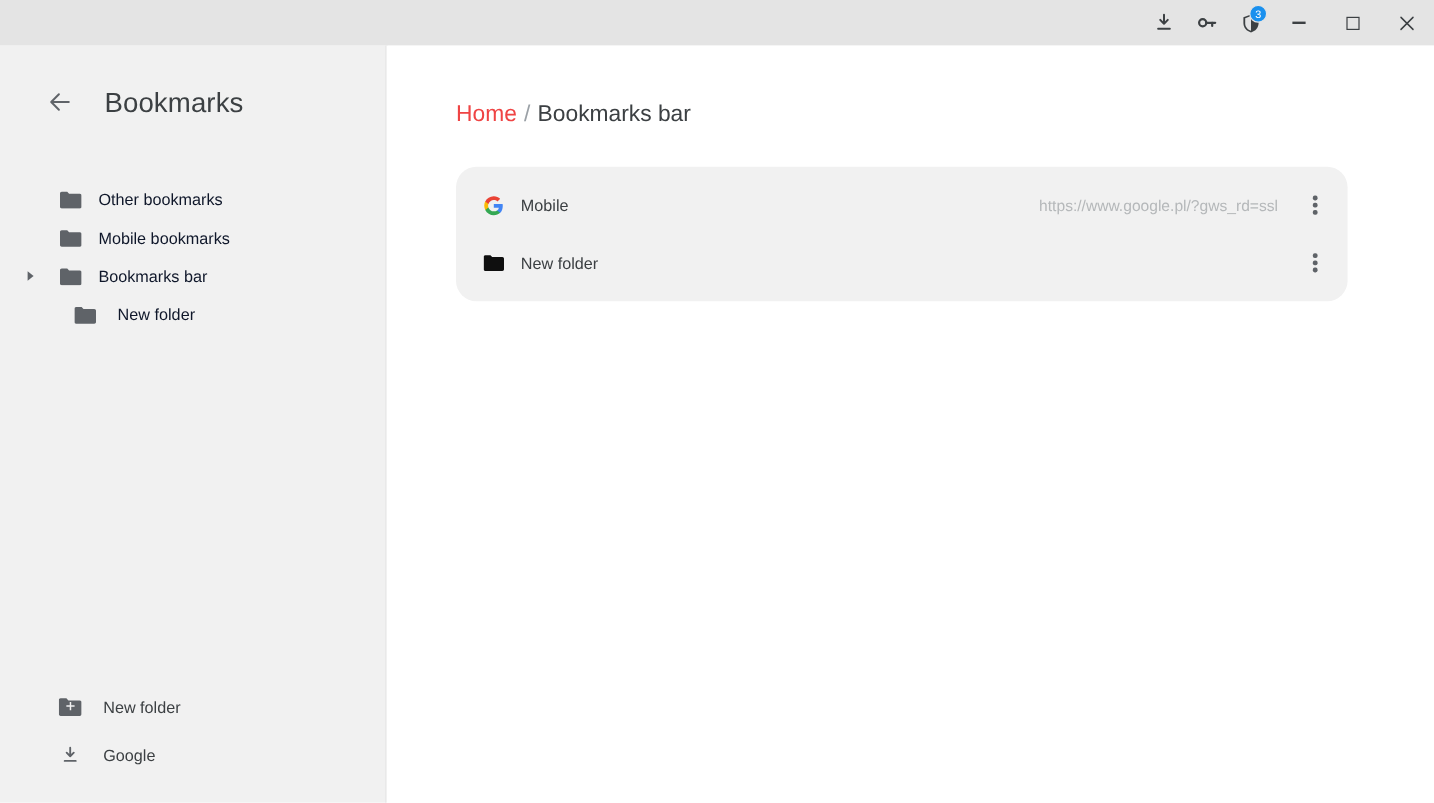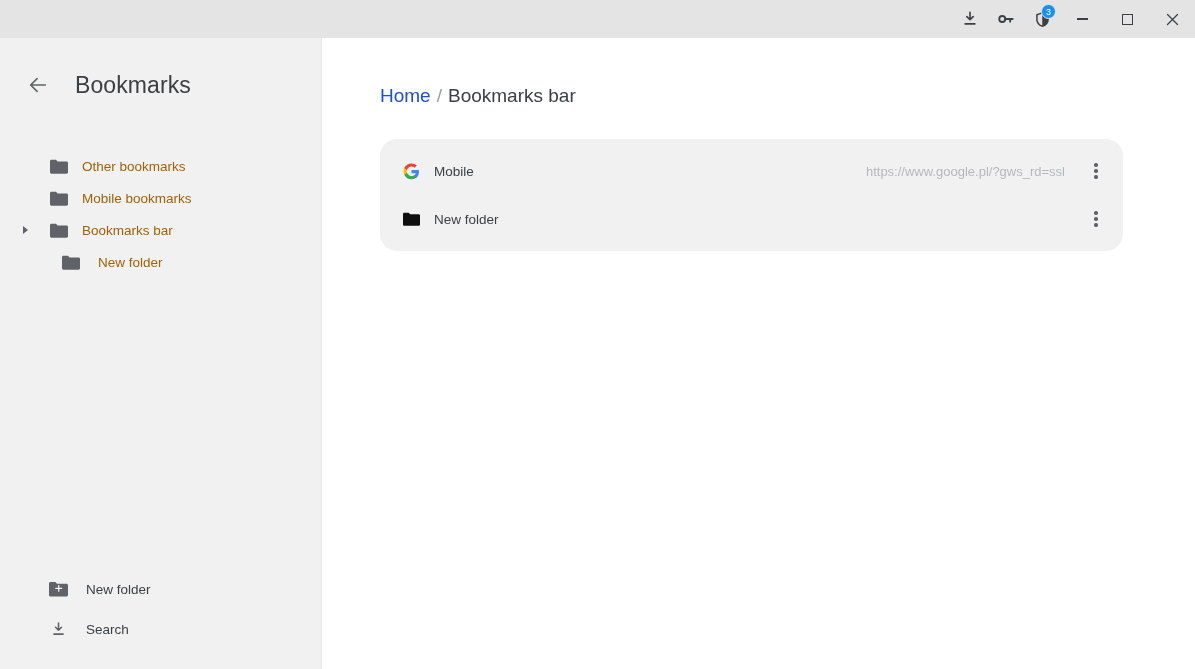--- a/index.html
+++ b/index.html
@@ -49,21 +49,21 @@
   .sidebar {
     position: absolute; top: 38px; left: 0;
     width: 322px; height: 631px;
     background: #f1f1f1;
     border-right: 1px solid #e6e6e6;
   }
   .sb-header {
     display: flex; align-items: center;
     height: 56px;
     margin-top: 19px;
-    padding-left: 24px;
+    padding-left: 36px;
   }
   .back-arrow {
     width: 28px; height: 28px;
     display: flex; align-items: center; justify-content: center;
     cursor: pointer;
   }
   .sb-title {
     margin-left: 23px;
     font-size: 23px;
     color: #3c4043;
@@ -100,21 +100,21 @@
   .caret {
     width: 0; height: 0;
     border-left: 5px solid #5f6368;
     border-top: 4px solid transparent;
     border-bottom: 4px solid transparent;
   }
   .tree-icon { width: 22px; display: flex; align-items: center; justify-content: flex-start; margin-left: 16px; }
   .tree-label {
     margin-left: 10px;
     font-size: 13.5px;
-    color: #a16207;
+    color: #0f172a;
   }
   .tree-row.child { padding-left: 46px; }
   .tree-row.child .tree-label { margin-left: 14px; }
 
   .sb-footer { position: absolute; left: 0; bottom: 20px; width: 100%; }
   .footer-row {
     display: flex; align-items: center;
     height: 40px;
     padding-left: 48px;
     cursor: pointer;
@@ -128,21 +128,21 @@
     width: 872px; height: 631px;
     background: #ffffff;
   }
   .breadcrumb {
     margin: 47px 0 0 57px;
     font-size: 19px;
     color: #3c4043;
     font-weight: 400;
     display: flex; align-items: baseline;
   }
-  .crumb-home { color: #1d4ed8; cursor: pointer; }
+  .crumb-home { color: #ef4444; cursor: pointer; }
   .crumb-sep { color: #9aa0a6; margin: 0 6px; }
   .crumb-current { color: #3c4043; }
 
   .list-card {
     margin: 32px 0 0 57px;
     width: 743px;
     background: #f1f1f1;
     border-radius: 17px;
     padding: 8px 0;
   }
@@ -292,21 +292,21 @@
         </div>
         <div class="footer-label">New folder</div>
       </div>
       <div class="footer-row">
         <div class="footer-icon">
           <svg width="17" height="17" viewBox="0 0 24 24" aria-hidden="true">
             <path d="M12 3v10m0 0l-4.2-4.2M12 13l4.2-4.2" stroke="#5f6368" stroke-width="2.2" fill="none" stroke-linecap="round"></path>
             <path d="M5.5 18.5h13" stroke="#5f6368" stroke-width="2.2" stroke-linecap="round"></path>
           </svg>
         </div>
-        <div class="footer-label">Search</div>
+        <div class="footer-label">Google</div>
       </div>
     </div>
 
   </div>
 
   <div class="main">
 
     <div class="breadcrumb">
       <span class="crumb-home">Home</span>
       <span class="crumb-sep">/</span>

